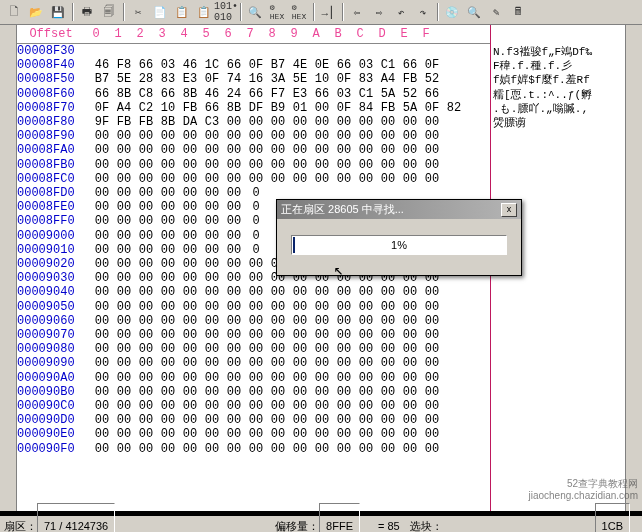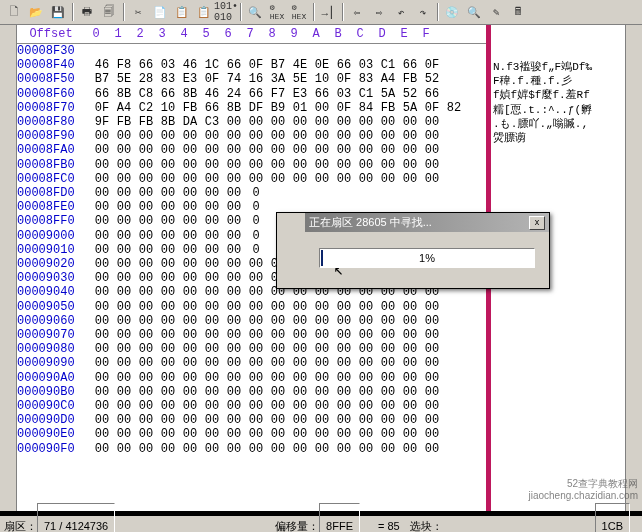--- a/index.html
+++ b/index.html
@@ -50,21 +50,21 @@
     border-right: 1px solid #808080;
   }
   .hex-area {
     flex: 1;
     overflow: hidden;
     position: relative;
   }
   .header-row {
     display: flex;
     border-bottom: 1px solid #888;
-    color: #6d28d9;
+    color: #ec4899;
     font-size: 12px;
     padding: 2px 0;
   }
   .offset-col {
     width: 68px;
     text-align: center;
   }
   .hex-cols {
     display: flex;
   }
@@ -89,23 +89,23 @@
   }
   .row .hex span {
     display: inline-block;
     width: 22px;
     text-align: center;
     color: #000;
   }
   .ascii-panel {
     width: 130px;
     background: #fff;
-    border-left: 5px solid #be185d;
-    font-size: 11px;
-    padding: 35px 2px 0 2px;
+    border-left: 1px solid #be185d;
+    font-size: 11px;
+    padding: 20px 2px 0 2px;
     line-height: 14.2px;
     color: #000;
     overflow: hidden;
   }
   .scroll-right {
     width: 16px;
     background: #d4d0c8;
     border-left: 1px solid #808080;
   }
   .statusbar {
@@ -122,27 +122,26 @@
     border: 1px solid #808080;
     border-right-color: #fff;
     border-bottom-color: #fff;
     padding: 16px 6px;
     margin-right: 8px;
   }
   .statusbar .spacer { flex: 1; }
   .dialog {
     position: absolute;
     left: 276px;
-    top: 212px;
+    top: 199px;
     width: 244px;
     background: #d4d0c8;
     border: 1px solid #000;
     box-shadow: 2px 2px 4px rgba(0,0,0,0.5);
     font-family: Tahoma, sans-serif;
-    padding-left: 28px;
   }
   .dialog .titlebar {
     background: linear-gradient(to right, #7b7b7b, #b5b5b5);
     color: #fff;
     font-size: 11px;
     padding: 2px 4px;
     display: flex;
     align-items: center;
   }
   .dialog .titlebar .close {

